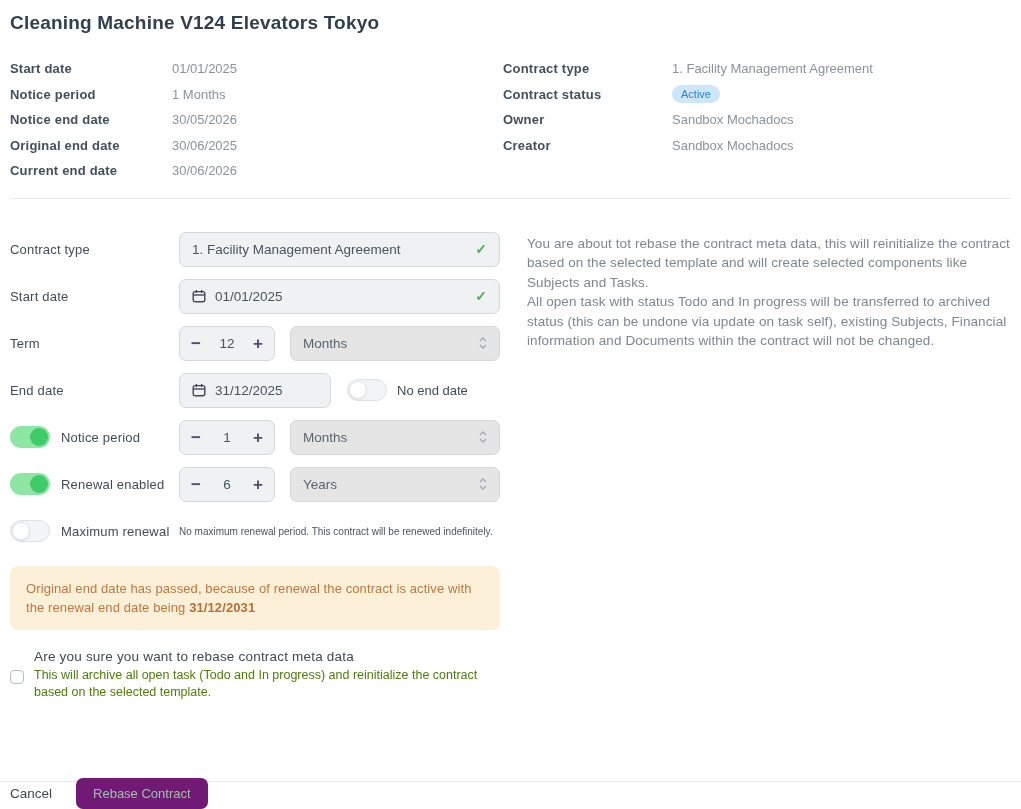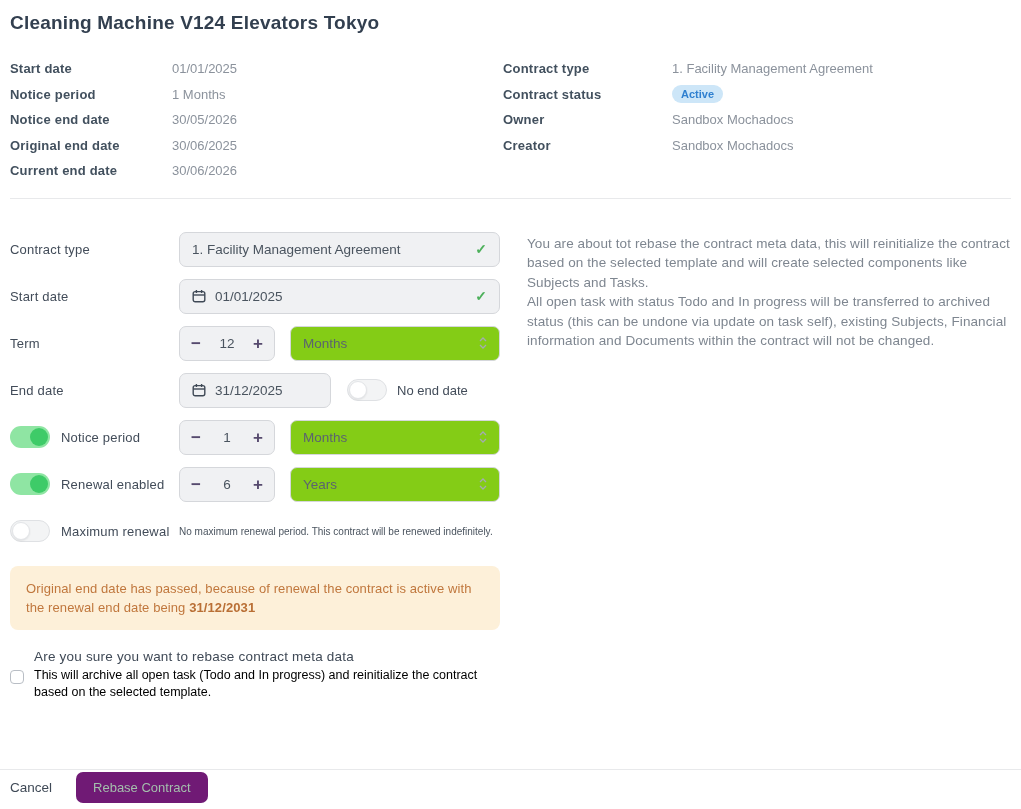--- a/index.html
+++ b/index.html
@@ -21,21 +21,21 @@
   .summary { display:flex; }
   .summary-col { font-size:13px; }
   .summary-col.left  { width:493px; }
   .summary-col.right { flex:1; }
   .sum-row { display:flex; align-items:center; min-height:25.5px; }
   .sum-label { font-weight:bold; color:#42505e; letter-spacing:.2px; }
   .summary-col.left  .sum-label { width:162px; }
   .summary-col.right .sum-label { width:169px; }
   .sum-value { color:#8b929c; }
   .badge {
-    display:inline-block; font-size:11px; font-weight:bold;
+    display:inline-block; font-size:11px; font-weight:normal;
     padding:3px 9px; border-radius:9px;
     background:#cde6f8; color:#2f80d0;
   }
 
   .divider { border:none; border-top:1px solid #e8e9eb; margin-top:14px; }
 
   
   .main { display:flex; margin-top:33px; }
   .form-col { width:490px; flex:none; }
   .note-col {
@@ -64,21 +64,21 @@
     display:flex; align-items:center; justify-content:space-between; padding:0 11px;
   }
   .step-btn {
     background:none; border:none; cursor:pointer; color:#564a6e;
     font-size:17px; font-weight:bold; line-height:1; padding:0;
     font-family:"Liberation Sans", sans-serif;
   }
   .step-value { font-size:13.5px; color:#4a545f; }
 
   .select {
-    background:#84cc16; border:1px solid #d5d7db; border-radius:7px;
+    background:#e5e5e5; border:1px solid #d5d7db; border-radius:7px;
     width:210px; height:35px; margin-left:15px;
     display:flex; align-items:center; padding:0 12px;
     font-size:13.5px; color:#5b646f; cursor:pointer;
   }
   .select .chev { margin-left:auto; display:inline-flex; color:#a4aab2; }
 
   
   .toggle {
     width:40px; height:22px; border-radius:11px; position:relative;
     cursor:pointer; flex:none;
@@ -108,25 +108,25 @@
   .warning b { font-weight:bold; color:#b96f35;margin-top:29px; }
 
   
   .confirm { display:flex; margin-top:19px; }
   .checkbox {
     width:14px; height:14px; border:1px solid #b9bec5; border-radius:4px;
     background:#fff; flex:none; margin-top:21px; cursor:pointer;
   }
   .confirm-text { margin-left:10px; }
   .confirm-title { font-size:13.5px; color:#3f4956; letter-spacing:.2px; }
-  .confirm-desc { font-size:12.5px; line-height:17px; color:#000000; margin-top:3px; max-width:460px; }
+  .confirm-desc { font-size:12.5px; line-height:17px; color:#4d7c0f; margin-top:3px; max-width:460px; }
 
   
   .footer {
-    position:absolute; left:0; right:0; bottom:0; height:40px;
+    position:absolute; left:0; right:0; bottom:0; height:28px;
     border-top:1px solid #e8e9eb;
     display:flex; align-items:center; padding:0 10px 4px 10px;
   }
   .cancel-link { font-size:13.5px; color:#3f4956; cursor:pointer; }
   .submit-btn {
     margin-left:24px; background:#701a75; color:#a4bfad;
     border:none; border-radius:7px; height:31px; padding:0 17px;
     font-size:13px; font-family:"Liberation Sans", sans-serif; cursor:default;
   }
 </style>

